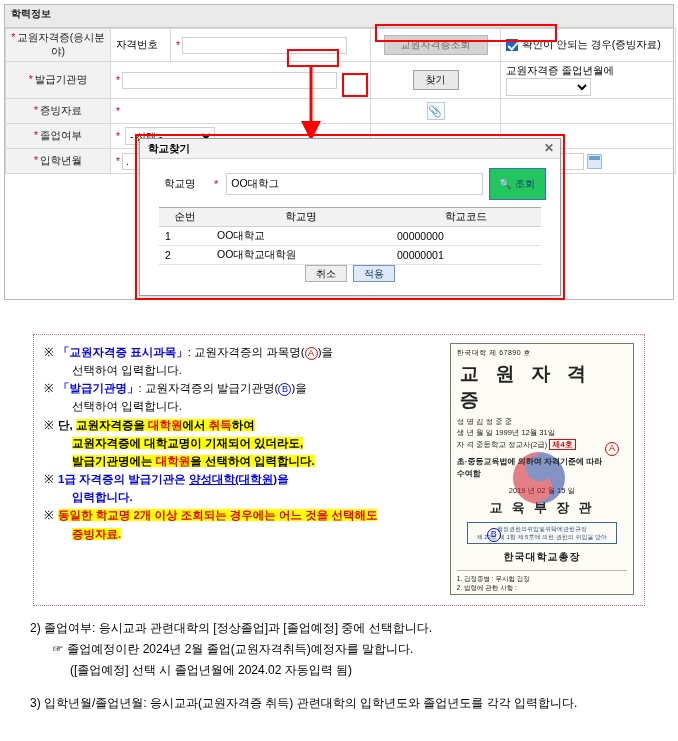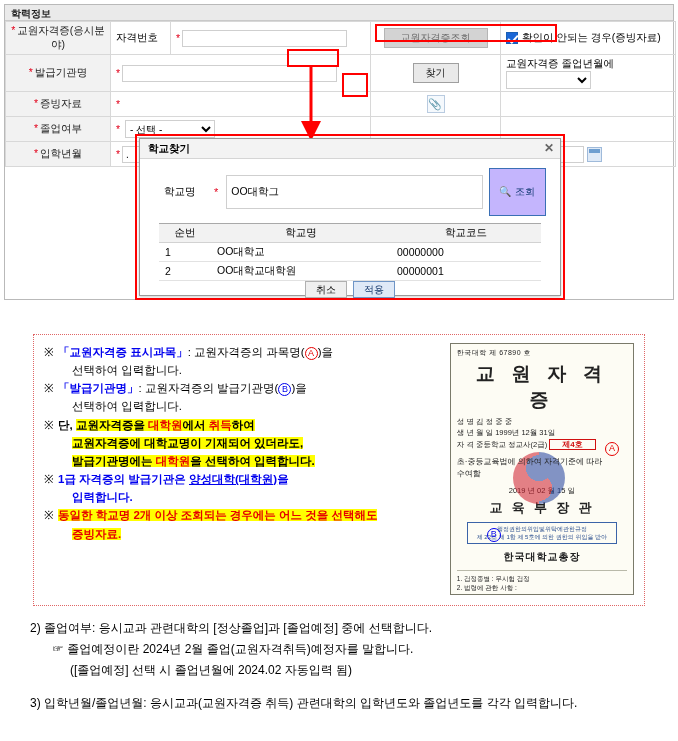--- a/index.html
+++ b/index.html
@@ -17,21 +17,21 @@
 
   
   .form-shot {
     position: absolute;
     left: 4px; top: 4px;
     width: 670px; height: 296px;
     border: 1px solid #b9b9b9;
     background: #fff;
   }
   .form-title {
-    height: 16px;
+    height: 23px;
     background: #eaeaea;
     border-bottom: 1px solid #c9c9c9;
     font-size: 10px;
     font-weight: bold;
     padding: 2px 0 0 6px;
     color: #222;
   }
   table.formtbl {
     width: 100%;
     border-collapse: collapse;
@@ -169,30 +169,30 @@
   .modal-search {
     display: flex;
     align-items: center;
     padding: 9px 14px 7px 24px;
     gap: 6px;
   }
   .modal-search .lab { font-size: 10.5px; width: 44px; }
   .modal-search input {
     flex: 1;
     border: 1px solid #cfcfcf;
-    height: 34px;
+    height: 22px;
     font-size: 10.5px;
     padding: 0 4px;
   }
   .btn-blue {
-    background: #c4b5fd;
+    background: #22c55e;
     border: 1px solid #3a6fb5;
     color: #123a73;
     font-size: 10px;
-    padding: 16px 10px;
+    padding: 8px 10px;
     white-space: nowrap;
   }
   table.modaltbl {
     width: 382px;
     margin: 0 auto;
     border-collapse: collapse;
     table-layout: fixed;
   }
   table.modaltbl th {
     background: #f2f2f2;
@@ -259,29 +259,29 @@
     border: 1px solid #7a7a6a;
     background: #fdfcf4;
     position: relative;
     font-size: 8px;
     color: #222;
     padding: 4px 6px;
     overflow: hidden;
   }
   .cert-topline { font-size: 7px; letter-spacing: .5px; }
   .cert-title {
-    text-align: center;
+    text-align: left;
     font-size: 19px;
     font-weight: bold;
     letter-spacing: 6px;
-    margin: 3px 12px 4px;
+    margin: 3px 3px 4px;
     font-family: "Liberation Serif", serif;
   }
   .cert-row { font-size: 7.5px; line-height: 1.45; }
-  .cert-body { font-size: 8px; line-height: 1.5; margin-top: 5px; position: relative; z-index: 2;}
+  .cert-body { font-size: 8px; line-height: 1.5; margin-top: 5px; position: relative; z-index: 2; font-weight: bold;}
   .cert-date { text-align:center; font-size:7.5px; margin-top:6px; }
   .cert-minister {
     text-align: center;
     font-size: 13px;
     font-weight: bold;
     letter-spacing: 3px;
     margin-top: 3px;
     font-family: "Liberation Serif", serif;
   }
   .cert-stampbox {
@@ -335,21 +335,21 @@
     border: 1.5px solid #0000ee;
     color: #0000ee;
     border-radius: 50%;
     width: 14px; height: 14px;
     font-size: 9px; text-align: center; line-height: 11px;
   }
   .red-hand {
     color: #d01010;
     font-weight: bold;
     border: 1px solid #d01010;
-    padding: 0 12px;
+    padding: 0 2px;
     font-size: 8px;
   }
 
   
   .bottom {
     position: absolute;
     left: 30px; top: 618px;
     width: 630px;
     font-size: 12px;
     line-height: 1.75;

